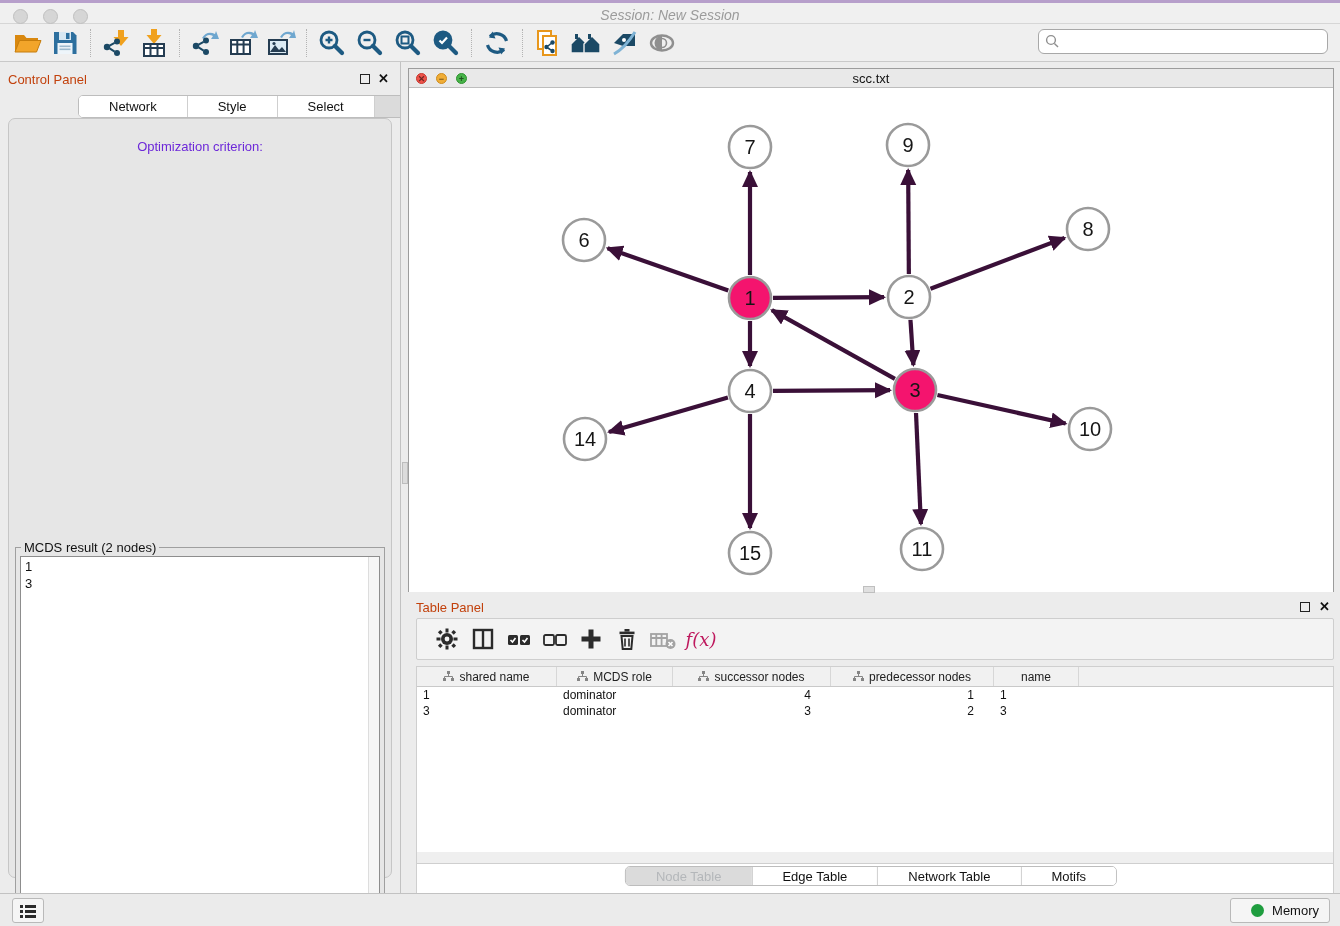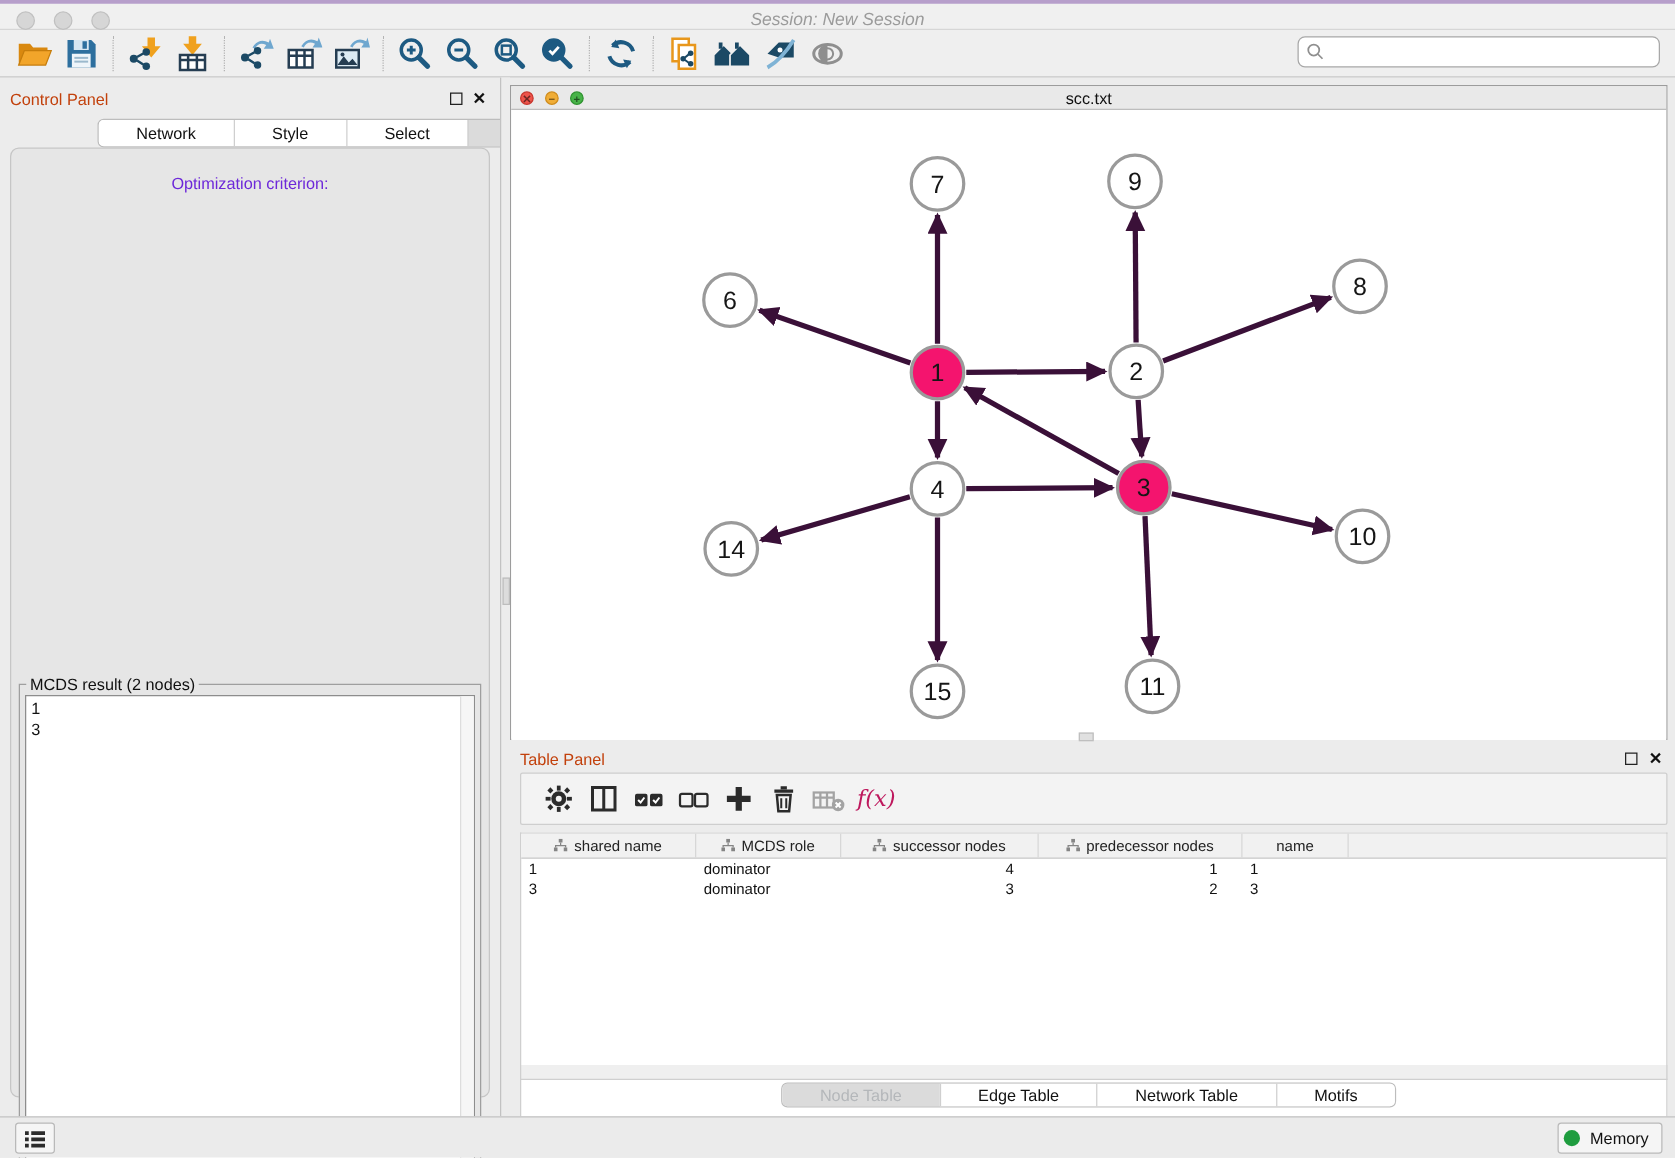--- a/index.html
+++ b/index.html
@@ -92,21 +92,21 @@
   .td { padding:1px 6px; overflow:hidden; white-space:nowrap; }
   .td.num { text-align:right; padding-right:20px; }
   .tbl-bottomstrip { position:absolute; left:8px; top:260px; width:918px; height:12px; background:#efefef; border:1px solid #cfcfcf; border-top:none; }
   .tp-tabs { left:50%; transform:translateX(-50%); top:274px; height:20px; position:absolute;align-items:center; }
 
   
   .statusbar { position:absolute; left:0; top:893px; width:1340px; height:33px;
     background:#ebebeb; border-top:1px solid #c2c2c2; }
   .list-btn { position:absolute; left:12px; top:4px; width:32px; height:25px; background:#f5f5f5;
     border:1px solid #b9b9b9; border-radius:3px; display:flex; align-items:center; justify-content:center; }
-  .mem-btn { position:absolute; right:10px; top:4px; height:25px; padding:0 10px 0 4px; background:#f5f5f5;
+  .mem-btn { position:absolute; right:10px; top:4px; height:25px; padding:0 10px 0 20px; background:#f5f5f5;
     border:1px solid #b9b9b9; border-radius:3px; display:flex; align-items:center; gap:8px; font-size:13px; color:#111; }
   .mem-dot { width:13px; height:13px; border-radius:50%; background:#1f9d3f; }
 </style>
 </head>
 <body>
 
 <div class="titlebar">
   <span class="traffic t1"></span>
   <span class="traffic t2"></span>
   <span class="traffic t3"></span>

